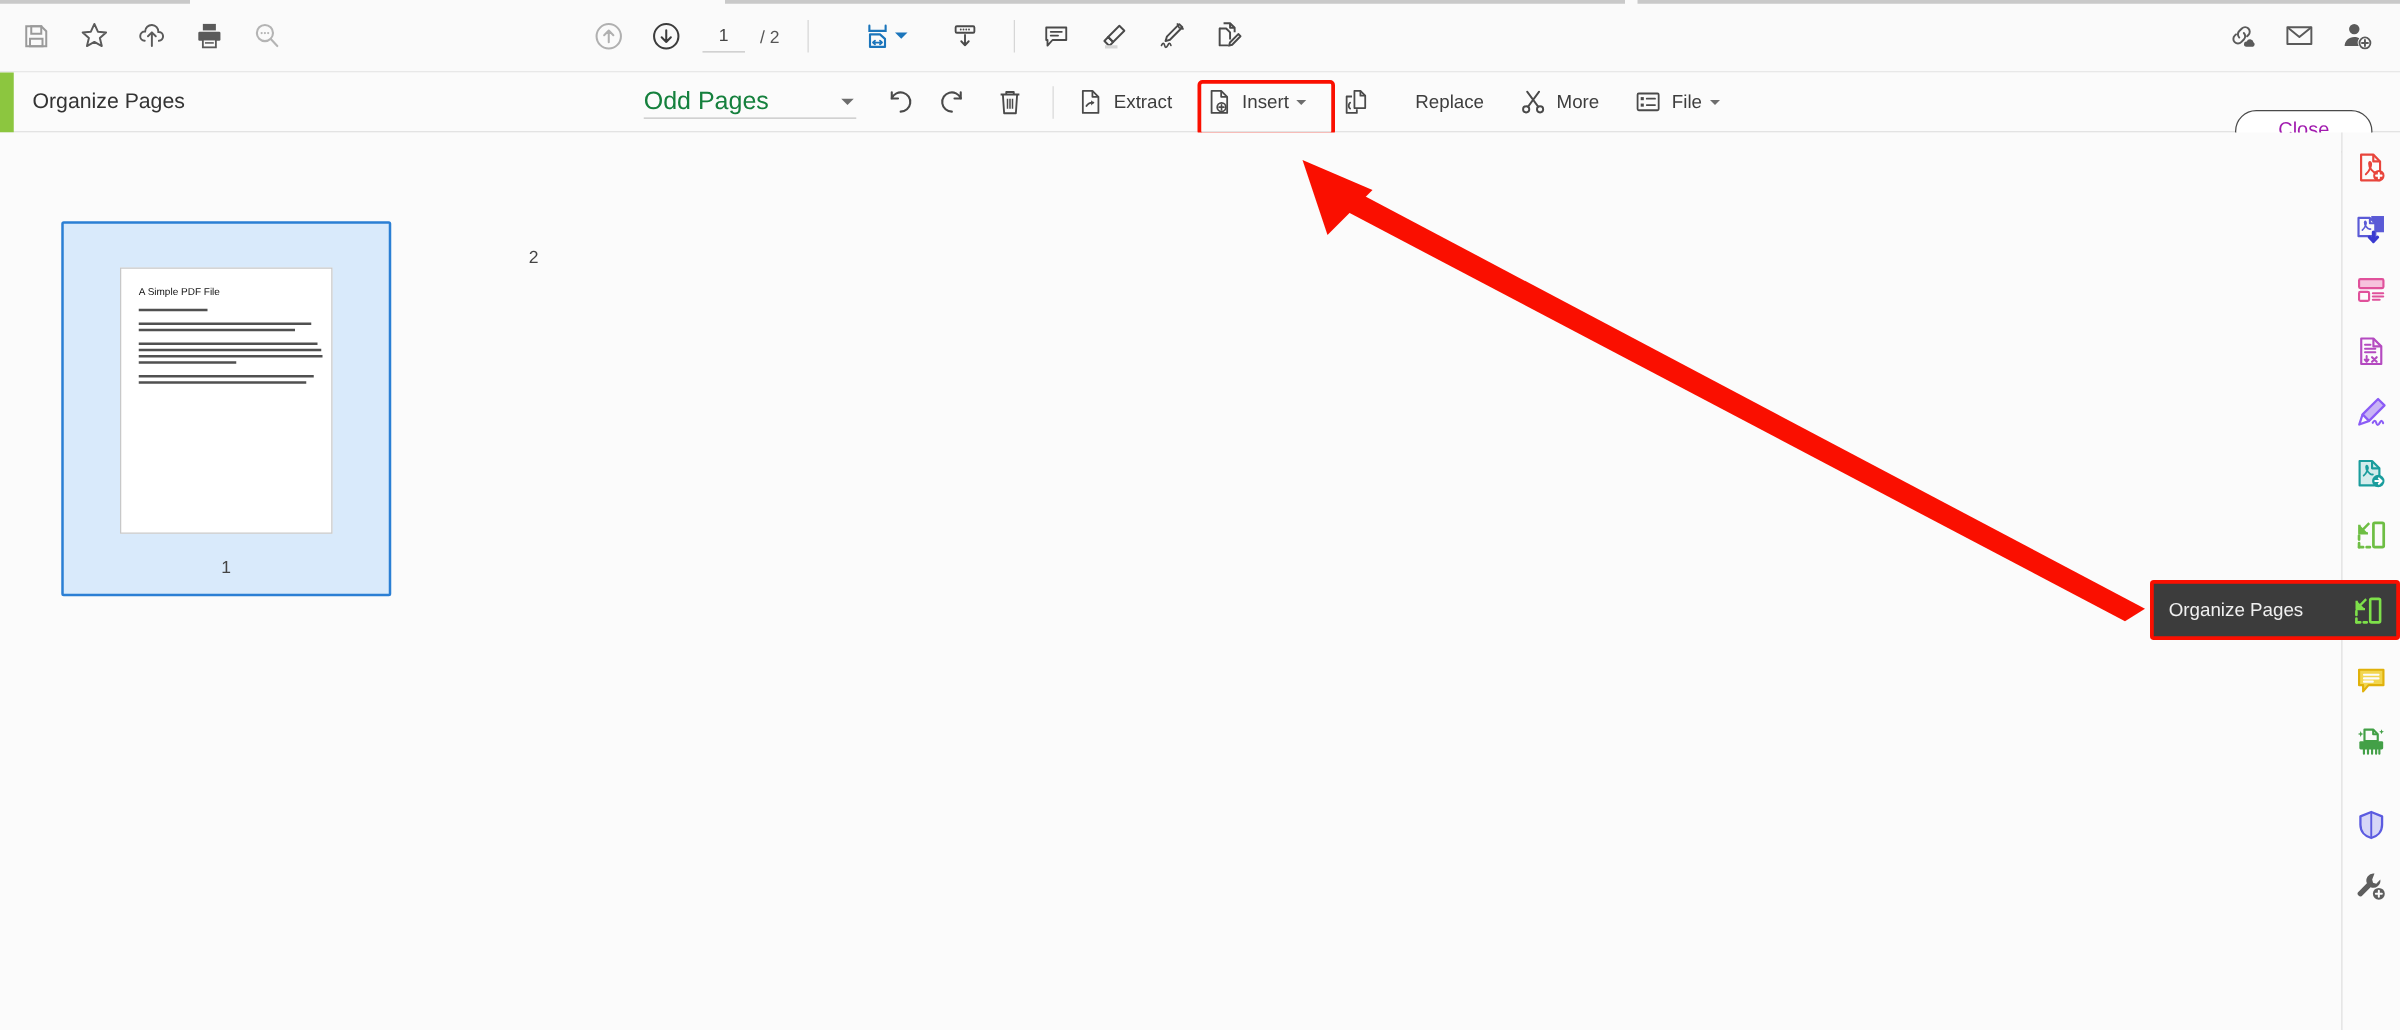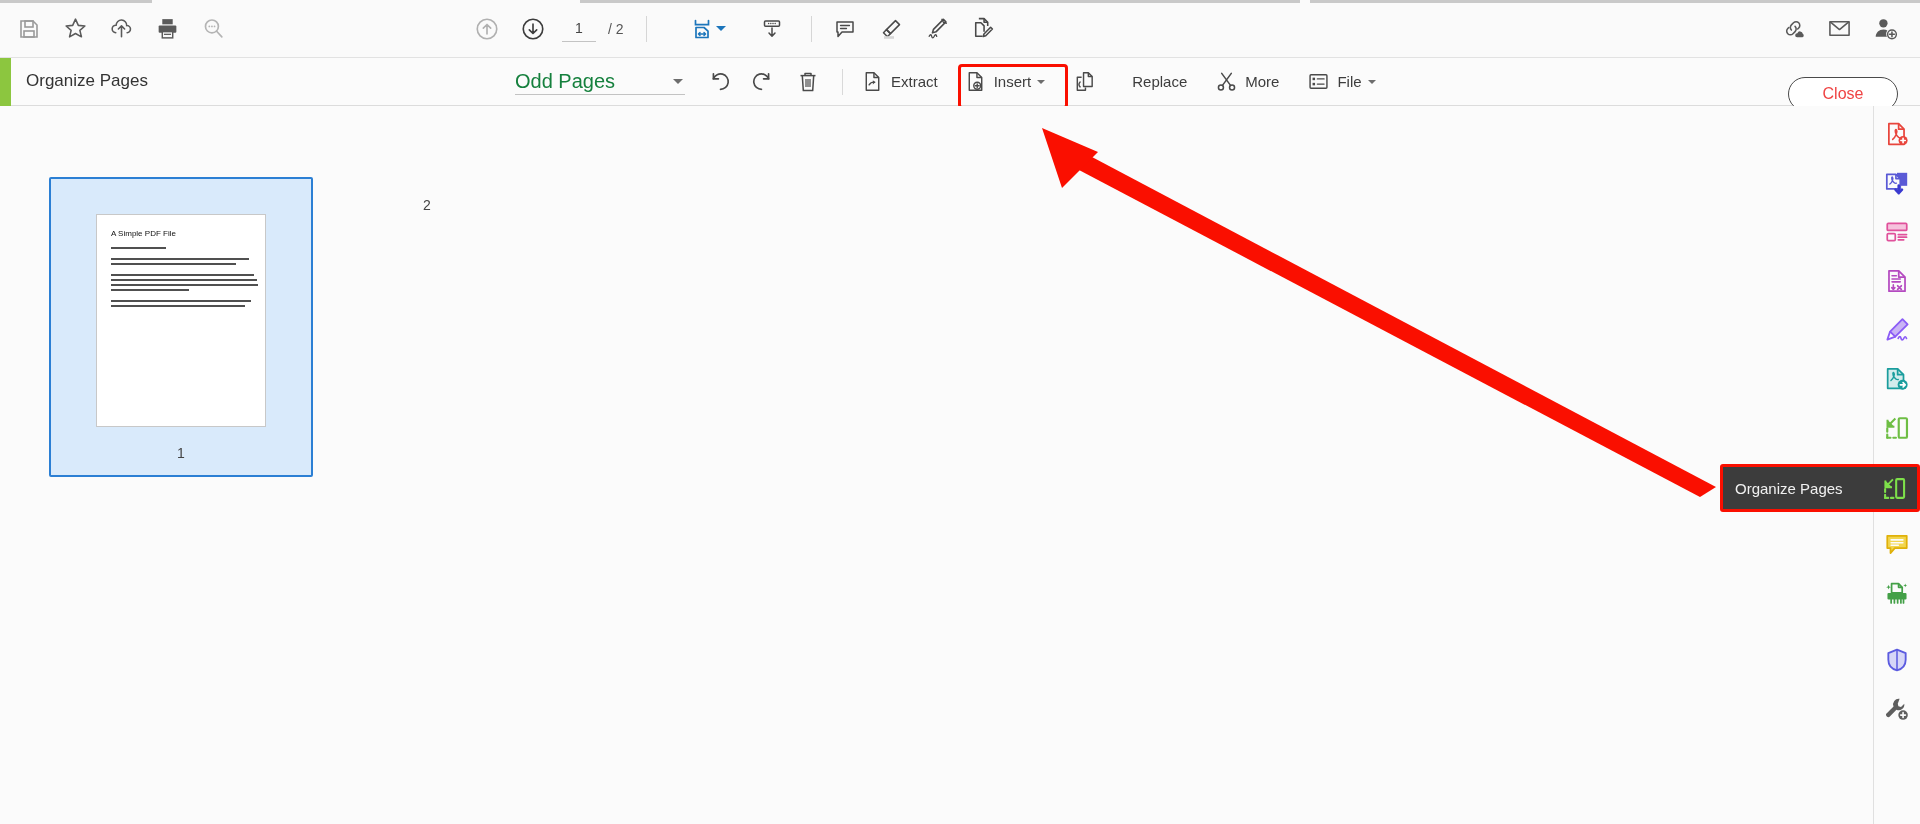--- a/index.html
+++ b/index.html
@@ -83,25 +83,25 @@
   .op-sep { width:1px; height:26px; background:#d9d9d9; margin:0 10px; }
 
   .insert-highlight {
     position:absolute; left: 958px; top: 64px;
     width: 110px; height: 45px;
     border: 3px solid #fa0f00; border-radius: 4px;
     pointer-events:none;
   }
 
   .close-btn {
-    position:absolute; right: 22px; top: 19px;
+    position:absolute; right: 22px; top: 30px;
     width: 110px; height: 34px; border-radius: 18px;
     border: 1.5px solid #4a4a4a; background: #ffffff;
     display:flex; align-items:center; justify-content:center;
-    font-size: 16px; color:#ef4444; cursor:pointer;
+    font-size: 16px; color:#a21caf; cursor:pointer;
     font-family:"Liberation Sans", sans-serif;
   }
 
   
   .canvas {
     position: absolute; left: 0; top: 106px; width: 1873px; height: 718px;
     background: #fbfbfb;
   }
 
   .thumb {

